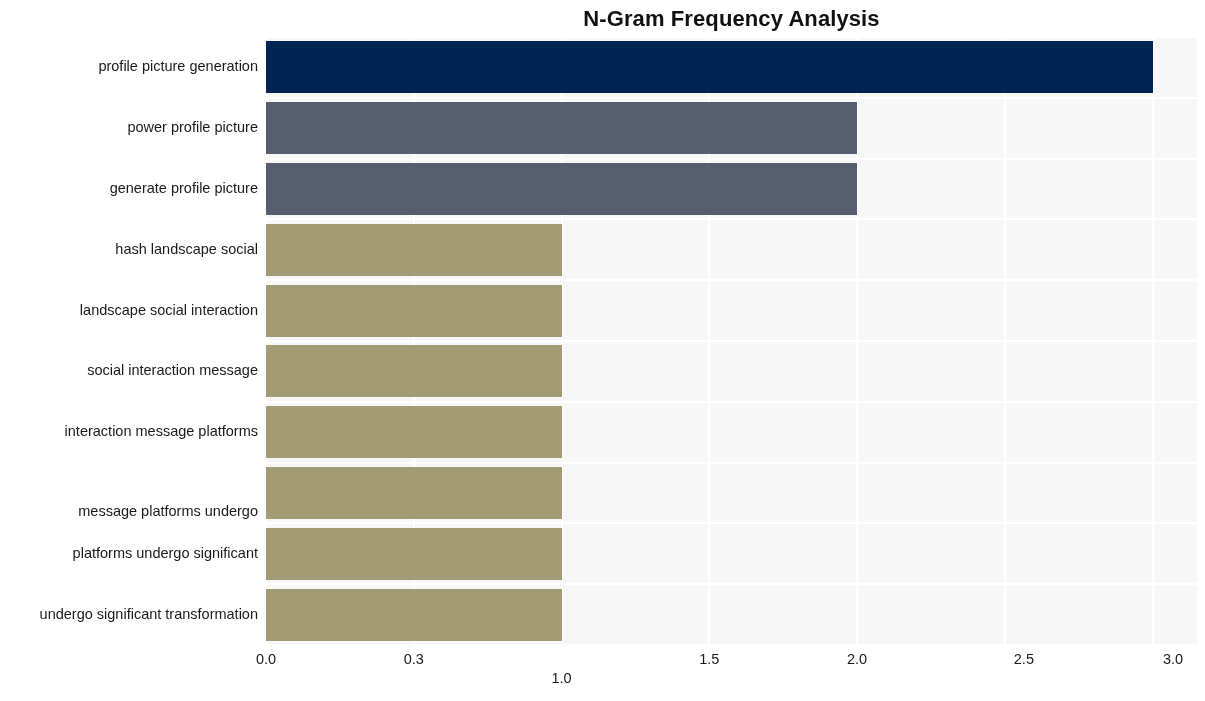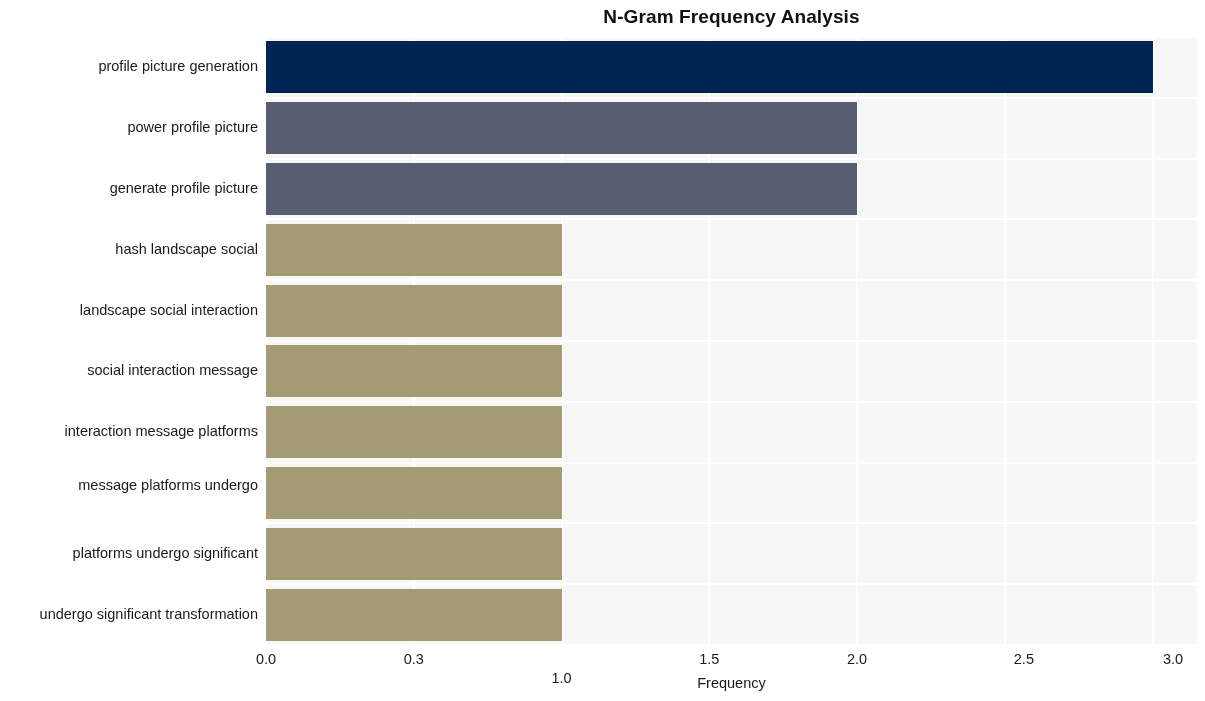--- a/index.html
+++ b/index.html
@@ -21,21 +21,21 @@
     background: #ffffff;
   }
 
   
   #chart-title {
     position: absolute;
     left: 266px;
     top: 6px;
     width: 931px;
     text-align: center;
-    font-size: 19px;
+    font-size: 22px;
     font-weight: bold;
     color: #111111;
     letter-spacing: 0.1px;
   }
 
   
   #plot-area {
     position: absolute;
     left: 266px;
     top: 37px;
@@ -120,21 +120,21 @@
   <div id="chart-title">N-Gram Frequency Analysis</div>
 
   <div id="y-axis-labels">
       <div class="ytick" style="top: 21.4px;">profile picture generation</div>
       <div class="ytick" style="top: 82.2px; padding-left: 44px;">power profile picture</div>
       <div class="ytick" style="top: 143px;">generate profile picture</div>
       <div class="ytick" style="top: 203.8px;">hash landscape social</div>
       <div class="ytick" style="top: 264.6px;">landscape social interaction</div>
       <div class="ytick" style="top: 325.4px;">social interaction message</div>
       <div class="ytick" style="top: 386.2px;">interaction message platforms</div>
-      <div class="ytick" style="top: 440px;">message platforms undergo</div>
+      <div class="ytick" style="top: 466px;">message platforms undergo</div>
       <div class="ytick" style="top: 507.8px;">platforms undergo significant</div>
       <div class="ytick" style="top: 568.6px;">undergo significant transformation</div>
     </div>
 
   <div id="plot-area">
     <div id="gridlines-v">
         <div class="gridline-v" style="left: -1px;"></div>
         <div class="gridline-v" style="left: 146.778px;"></div>
         <div class="gridline-v" style="left: 294.556px;"></div>
         <div class="gridline-v" style="left: 442.333px;"></div>
@@ -172,15 +172,14 @@
   <div id="x-axis-labels">
       <div class="xtick" style="left: 0px;">0.0</div>
       <div class="xtick" style="left: 147.778px;">0.3</div>
       <div class="xtick" style="left: 295.556px; margin-top: 19px;">1.0</div>
       <div class="xtick" style="left: 443.333px;">1.5</div>
       <div class="xtick" style="left: 591.111px;">2.0</div>
       <div class="xtick" style="left: 738.889px; margin-left: 19px;">2.5</div>
       <div class="xtick" style="left: 907px;">3.0</div>
     </div>
 
-  <div id="x-axis-title">Frequency</div>
 
 </div>
 
 </body></html>

